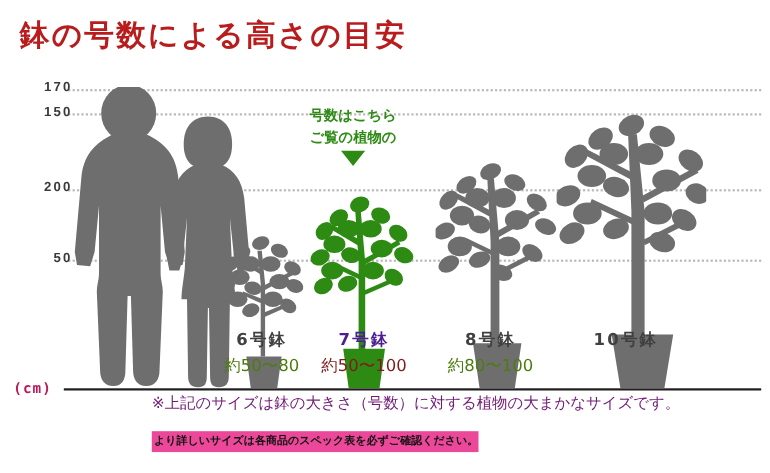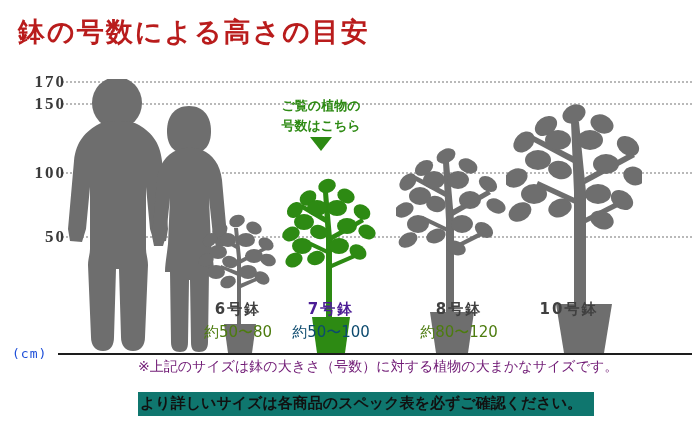--- a/index.html
+++ b/index.html
@@ -21,27 +21,27 @@
   }
 
   
   .plot{position:absolute;left:0;top:60px;width:700px;height:240px;}
   .gridline{
     position:absolute;left:62px;right:8px;height:0;
     border-top:2px dotted #b9b9b9;
   }
   .ytick{
     position:absolute;right:634px;
-    font-size:17px;font-weight:700;color:#3a3a3a;
+    font-size:12px;font-weight:700;color:#3a3a3a;
     letter-spacing:2px;text-align:right;width:60px;
-    font-family:Liberation Serif, serif;
+    font-family:Liberation Sans, sans-serif;
   }
   .cmlabel{
     position:absolute;left:12px;top:286px;
-    font-size:13px;font-weight:400;color:#1d4ed8;letter-spacing:1px;
+    font-size:13px;font-weight:700;color:#be185d;letter-spacing:1px;
     font-family:"DejaVu Sans Mono","Liberation Mono",monospace;
   }
   .baseline{
     position:absolute;left:58px;right:8px;top:293px;height:0;
     border-top:2px solid #1d1d1d;
   }
 
   
   .fig{position:absolute;bottom:0;}
   .fig svg{display:block;}
@@ -65,53 +65,53 @@
   .potlabel{position:absolute;top:298px;text-align:center;width:150px;}
   .potlabel .nm{
     font-size:15px;font-weight:700;color:#404040;letter-spacing:2px;
     font-family:"DejaVu Sans",sans-serif;line-height:1.5;
   }
   .potlabel.active .nm{color:#4c1d95;}
   .potlabel .sz{
     font-size:15px;color:#4d7c0f;letter-spacing:0px;
     font-family:"DejaVu Sans",sans-serif;line-height:1.5;
   }
-  .potlabel.active .sz{color:#0c4a6e;}
+  .potlabel.active .sz{color:#7f1d1d;}
 
   
   .note1{
     position:absolute;left:138px;top:358px;
     font-size:14px;color:#701a75;letter-spacing:0px;white-space:nowrap;
     font-family:"DejaVu Sans",sans-serif;
   }
   .note2{
     position:absolute;left:138px;top:392px;
-    font-size:15px;font-weight:700;color:#111111;
-    background:#0f766e;padding:2px 12px 3px 2px;
+    font-size:10px;font-weight:700;color:#111111;
+    background:#ec4899;padding:2px 0 3px 2px;
     letter-spacing:0px;white-space:nowrap;
     font-family:"DejaVu Sans",sans-serif;
   }
 </style>
 </head>
 <body>
 
 <div id="root">
 
   <div class="title">鉢の号数による高さの目安</div>
 
   <div class="plot">
 
     <div class="gridline" style="top:21px"></div>
     <div class="gridline" style="top:43px"></div>
     <div class="gridline" style="top:112px"></div>
     <div class="gridline" style="top:176px"></div>
 
     <div class="ytick" style="top:12px">170</div>
     <div class="ytick" style="top:34px">150</div>
-    <div class="ytick" style="top:103px">100</div>
+    <div class="ytick" style="top:103px">200</div>
     <div class="ytick" style="top:167px">50</div>
 
     <div class="cmlabel">(cm)</div>
     <div class="baseline"></div>
 
     <div class="fig" style="left:62px;top:19px;height:274px;">
       <svg width="110" height="274" viewBox="0 0 110 274">
         <g fill="#6e6e6e">
           <ellipse cx="55" cy="24" rx="25" ry="26"></ellipse>
           <path d="M37 45 C24 52 14 62 12 82 L6 150 L8 162 L20 163 L24 150 L28 108
@@ -267,36 +267,36 @@
           <ellipse cx="54" cy="108" rx="12" ry="9" transform="rotate(-20 54 108)"></ellipse>
           <ellipse cx="14" cy="112" rx="12" ry="9" transform="rotate(-30 14 112)"></ellipse>
           <ellipse cx="96" cy="120" rx="12" ry="9" transform="rotate(20 96 120)"></ellipse>
         </g>
       </svg>
     </div>
 
   </div>
 
   <div class="callout">
+    <div>号数はこちら</div>
     <div>ご覧の植物の</div>
-    <div>号数はこちら</div>
     <div class="tri"></div>
   </div>
 
   <div class="potlabel" style="left:163px">
     <div class="nm">6号鉢</div>
     <div class="sz">約50〜80</div>
   </div>
   <div class="potlabel active" style="left:256px">
     <div class="nm">7号鉢</div>
     <div class="sz">約50〜100</div>
   </div>
-  <div class="potlabel" style="left:384px">
+  <div class="potlabel" style="left:371px">
     <div class="nm">8号鉢</div>
-    <div class="sz">約80〜120</div>
+    <div class="sz">約80〜100</div>
   </div>
   <div class="potlabel" style="left:494px">
     <div class="nm">10号鉢</div>
   </div>
 
   <div class="note1">※上記のサイズは鉢の大きさ（号数）に対する植物の大まかなサイズです。</div>
   <div class="note2">より詳しいサイズは各商品のスペック表を必ずご確認ください。</div>
 
 </div>
 

